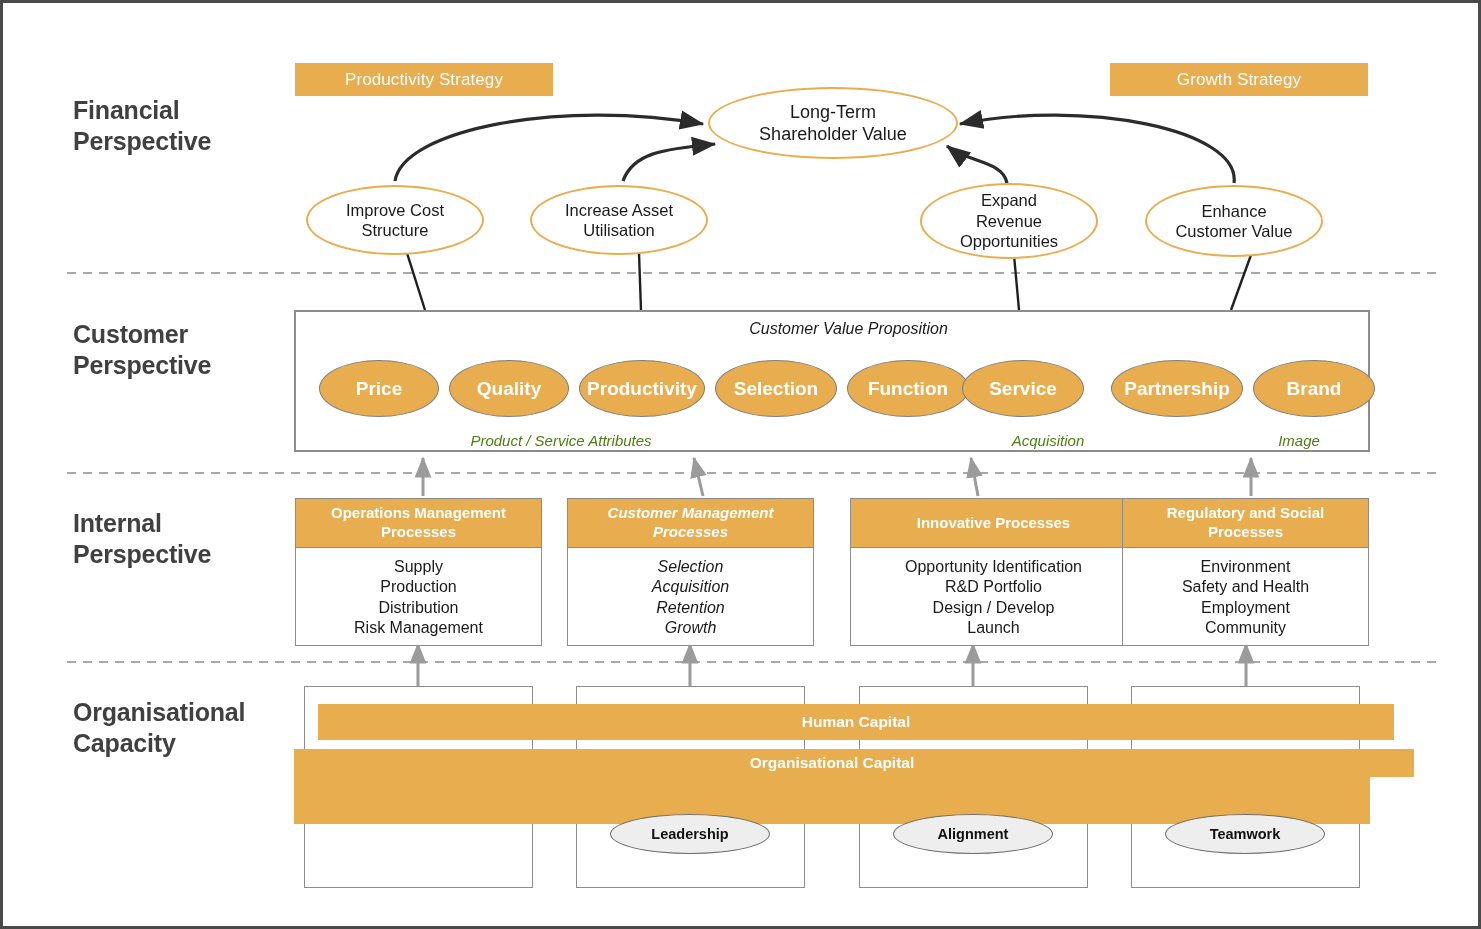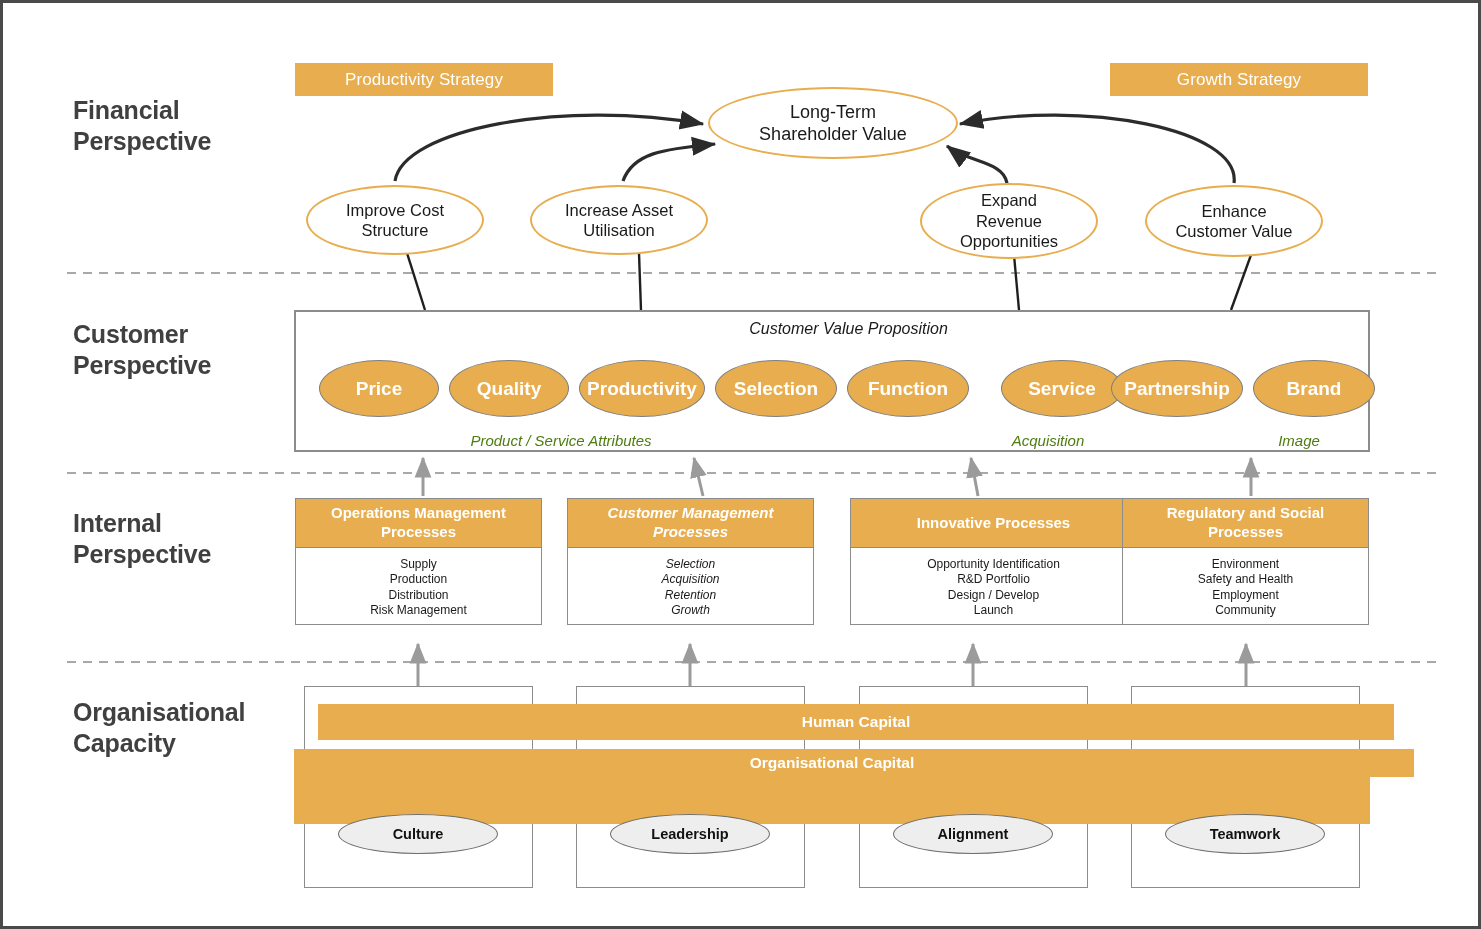--- a/index.html
+++ b/index.html
@@ -119,21 +119,21 @@
     border-bottom: 1.6px solid #8c8c8c;
     white-space: pre-line;
     height: 49px;
     display: flex;
     align-items: center;
     justify-content: center;
     box-sizing: border-box;
   }
   .proc-body {
     text-align: center;
-    font-size: 12px;
+    font-size: 16px;
     color: #1a1a1a;
     line-height: 1.28;
     padding: 9px 4px 6px 4px;
     white-space: pre-line;
   }
   .col-frame {
     position: absolute;
     border: 1.6px solid #8c8c8c;
     border-top: 1.6px solid #8c8c8c;
     background: transparent;
@@ -237,21 +237,21 @@
 Customer Value</div>
 
   <div id="cvp-box">
     <div id="cvp-title">Customer Value Proposition</div>
 
     <div class="cvp-ellipse" style="left:23px;  width:120px;">Price</div>
     <div class="cvp-ellipse" style="left:153px; width:120px;">Quality</div>
     <div class="cvp-ellipse" style="left:283px; width:126px;">Productivity</div>
     <div class="cvp-ellipse" style="left:419px; width:122px;">Selection</div>
     <div class="cvp-ellipse" style="left:551px; width:122px;">Function</div>
-    <div class="cvp-ellipse" style="left:705px; width:122px;">Service</div>
+    <div class="cvp-ellipse" style="left:666px; width:122px;">Service</div>
     <div class="cvp-ellipse" style="left:815px; width:132px;">Partnership</div>
     <div class="cvp-ellipse" style="left:957px; width:122px;">Brand</div>
 
     <div class="cvp-group-label" style="left:105px; width:320px;">Product / Service Attributes</div>
     <div class="cvp-group-label" style="left:672px; width:160px;">Acquisition</div>
     <div class="cvp-group-label" style="left:928px; width:150px;">Image</div>
   </div>
 
   <div class="proc-box" style="left:292px; width:247px;">
     <div class="proc-head">Operations Management
@@ -290,18 +290,17 @@
 
   <div class="col-frame" style="left:301px;  top:683px; width:229px; height:202px;"></div>
   <div class="col-frame" style="left:573px;  top:683px; width:229px; height:202px;"></div>
   <div class="col-frame" style="left:856px;  top:683px; width:229px; height:202px;"></div>
   <div class="col-frame" style="left:1128px; top:683px; width:229px; height:202px;"></div>
 
   <div class="cap-band" id="band-human">Human Capital</div>
   <div class="cap-band" id="band-info">Information Capital</div>
   <div class="cap-band" id="band-org">Organisational Capital</div>
 
-  <div class="org-ellipse" style="left:335px;">Culture</div>
   <div class="org-ellipse" style="left:607px;">Leadership</div>
   <div class="org-ellipse" style="left:890px;">Alignment</div>
   <div class="org-ellipse" style="left:1162px;">Teamwork</div>
 
 </div>
 
 </body></html>

